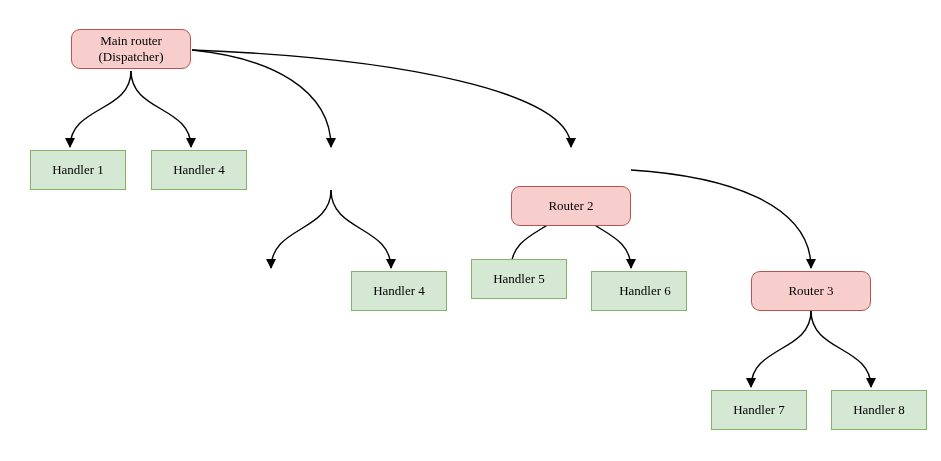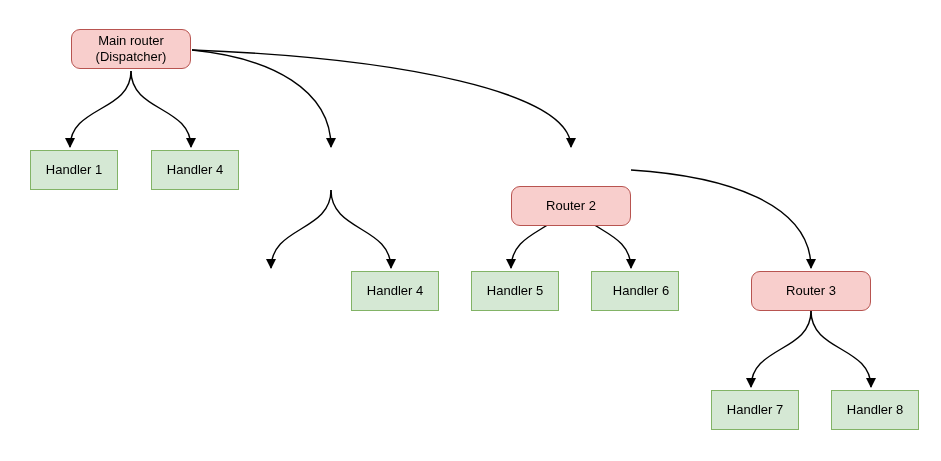--- a/index.html
+++ b/index.html
@@ -5,21 +5,21 @@
   html, body {
     margin: 0;
     padding: 0;
     background: #ffffff;
   }
   #canvas {
     position: relative;
     width: 941px;
     height: 461px;
     background: var(--bg-color, #ffffff);
-    font-family: Liberation Sans, sans-serif;
+    font-family: Liberation Serif, serif;
     overflow: hidden;
   }
   #edges-layer {
     position: absolute;
     left: 0;
     top: 0;
     width: 941px;
     height: 461px;
   }
   .edge {
@@ -46,32 +46,32 @@
   .node.router {
     background: var(--router-fill, #f8cecc);
     border: 1.5px solid var(--router-border, #b85450);
     border-radius: 9px;
     width: 120px;
     height: 40px;
   }
   .node.handler {
     background: var(--handler-fill, #d5e8d4);
     border: 1.5px solid var(--handler-border, #82b366);
-    width: 88px;
+    width: 96px;
     height: 40px;
   }
   
   .n-main { left: 71px;  top: 29px;  width: 121px; height: 42px; }
   .n-h1   { left: 30px;  top: 150px; }
   .n-h2   { left: 151px; top: 150px; }
   .n-r1   { left: 271px; top: 150px; }
   .n-r2   { left: 511px; top: 150px; margin-top: 36px; }
   .n-h3   { left: 231px; top: 271px; }
   .n-h4   { left: 351px; top: 271px; }
-  .n-h5   { left: 471px; top: 271px; }
+  .n-h5   { left: 471px; top: 259px; }
   .n-h6   { left: 591px; top: 271px; padding-left: 12px; }
   .n-r3   { left: 751px; top: 271px; }
   .n-h7   { left: 711px; top: 390px; text-align: right; }
   .n-h8   { left: 831px; top: 390px; }
 </style>
 </head>
 <body>
 
 <div id="canvas" style="--router-fill: #f8cecc; --router-border: #b85450; --handler-fill: #d5e8d4; --handler-border: #82b366; --edge-color: #000000; --text-color: #000000; --bg-color: #ffffff;">
 

